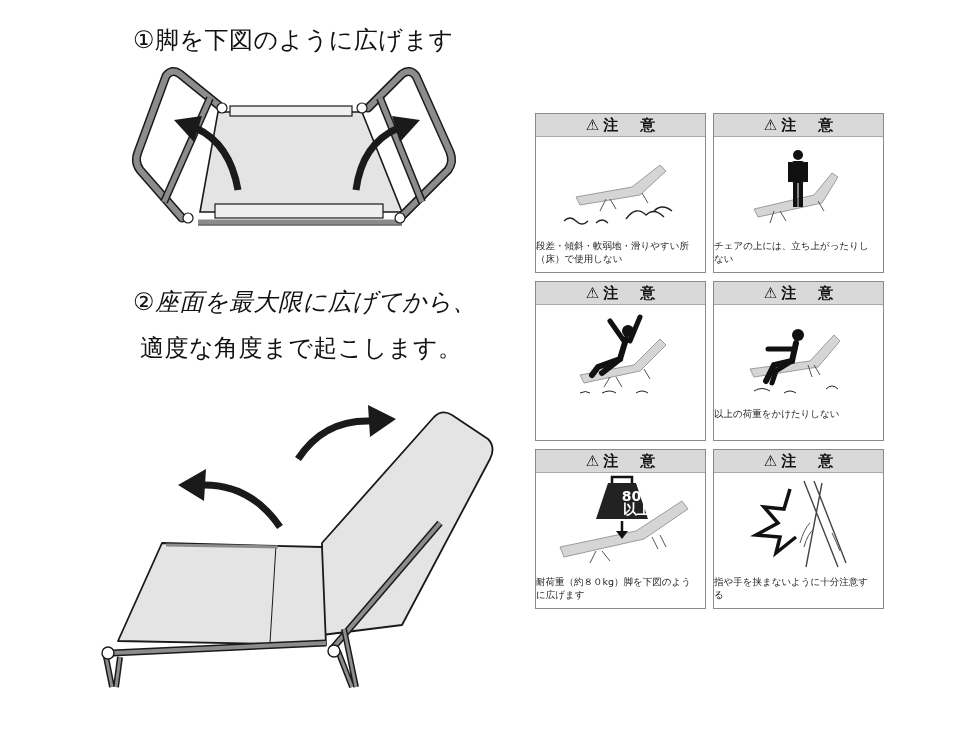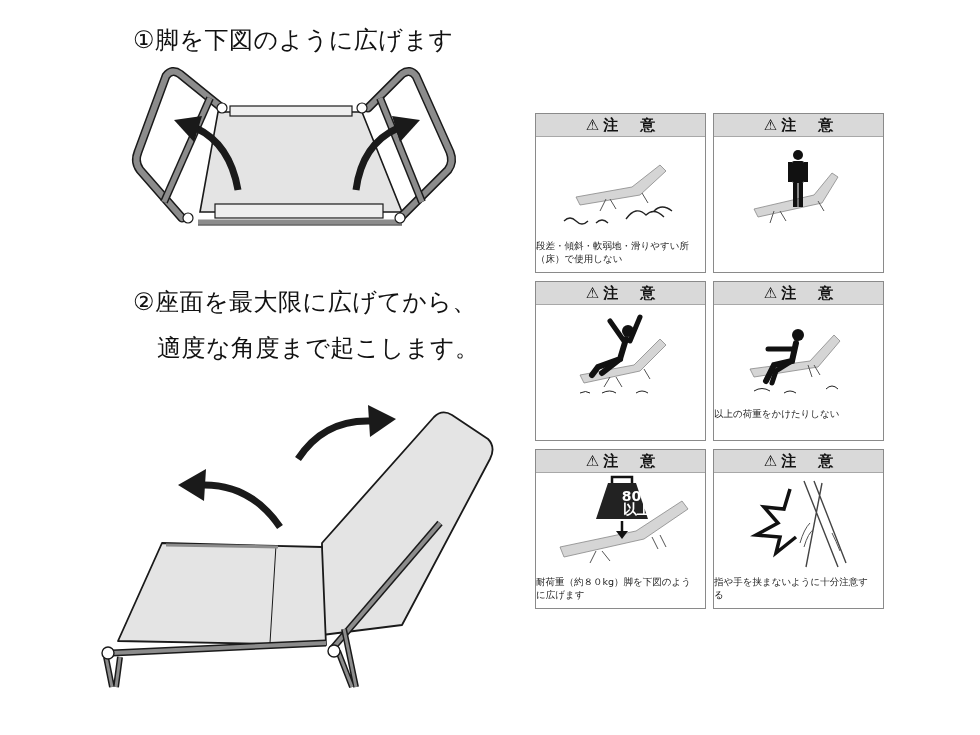--- a/index.html
+++ b/index.html
@@ -1,21 +1,21 @@
 <!DOCTYPE html>
 <html><head>
 <meta charset="utf-8">
 <style>
   html, body { margin:0; padding:0; background:#ffffff; }
   body { width:980px; height:735px; position:relative; overflow:hidden;
          font-family:"DejaVu Sans","Liberation Sans",sans-serif; color:#1a1a1a; }
   .step-title { position:absolute; font-size:24px; letter-spacing:0.5px; white-space:nowrap; color:#111; }
   #step1 { left:133px; top:24px;text-align:center; }
-  #step2a { left:133px; top:286px; }
-  #step2b { left:157px; top:332px; }
+  #step2a { left:133px; top:286px;font-style:italic; }
+  #step2b { left:140px; top:332px; }
   .illus { position:absolute; }
   .panel { position:absolute; width:171px; height:160px; border:1px solid #8a8a8a; background:#fff; box-sizing:border-box; }
   .panel-head { height:22px; background:#d9d9d9; border-bottom:1px solid #a8a8a8;
                 display:flex; align-items:center; justify-content:center; font-size:15px; font-weight:bold; color:#111; }
   .panel-head .warn { font-size:15px; margin-right:4px; font-weight:normal; }
   .panel-head .t1 { margin-right:22px; }
   .panel-pic { position:absolute; left:0; top:23px; width:169px; height:95px; }
   .panel-text { position:absolute; left:0; top:125px; right:6px; font-size:9.5px; line-height:13px; color:#222; }
 </style>
 </head>
@@ -120,20 +120,21 @@
   <svg class="panel-pic" viewBox="0 0 169 95">
     <polygon points="40,72 100,58 118,36 124,40 108,66 44,80" fill="#d5d5d5" stroke="#888" stroke-width="0.8"></polygon>
     <path d="M60,74 L56,86 M66,74 L72,84 M104,64 L110,74" stroke="#555" stroke-width="1"></path>
     <circle cx="84" cy="18" r="5" fill="#111"></circle>
     <rect x="78" y="24" width="12" height="22" rx="2" fill="#111"></rect>
     <rect x="74" y="25" width="4" height="20" fill="#111"></rect>
     <rect x="90" y="25" width="4" height="20" fill="#111"></rect>
     <rect x="79" y="46" width="4.5" height="24" fill="#111"></rect>
     <rect x="84.5" y="46" width="4.5" height="24" fill="#111"></rect>
   </svg>
+  <div class="panel-text">チェアの上には、立ち上がったりしない</div>
 </div>
 
 <div class="panel" style="left:535px;top:281px">
   <div class="panel-head">
     <span class="warn">⚠</span>
     <span class="t1">注</span>
     <span>意</span>
   </div>
   <svg class="panel-pic" viewBox="0 0 169 95">
     <polygon points="44,70 98,60 124,34 130,40 104,66 48,78" fill="#d5d5d5" stroke="#888" stroke-width="0.8"></polygon>

